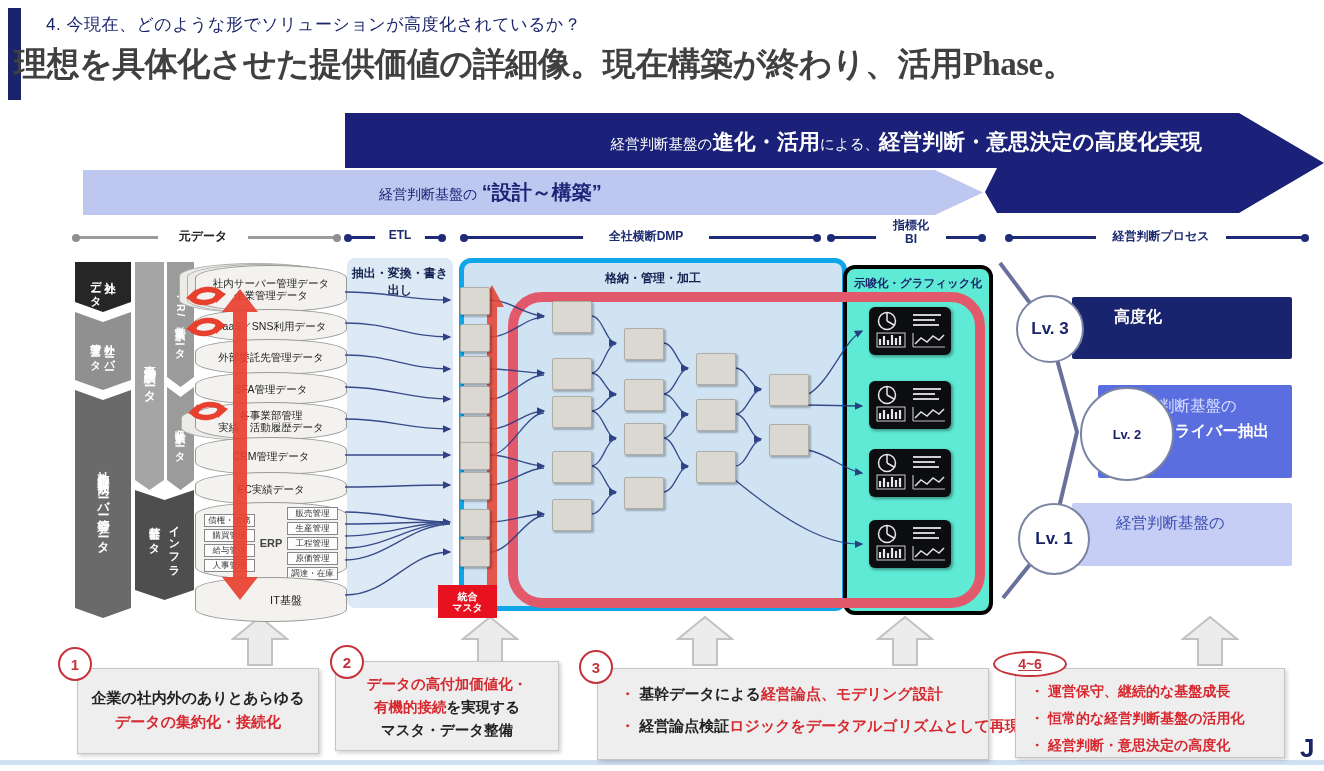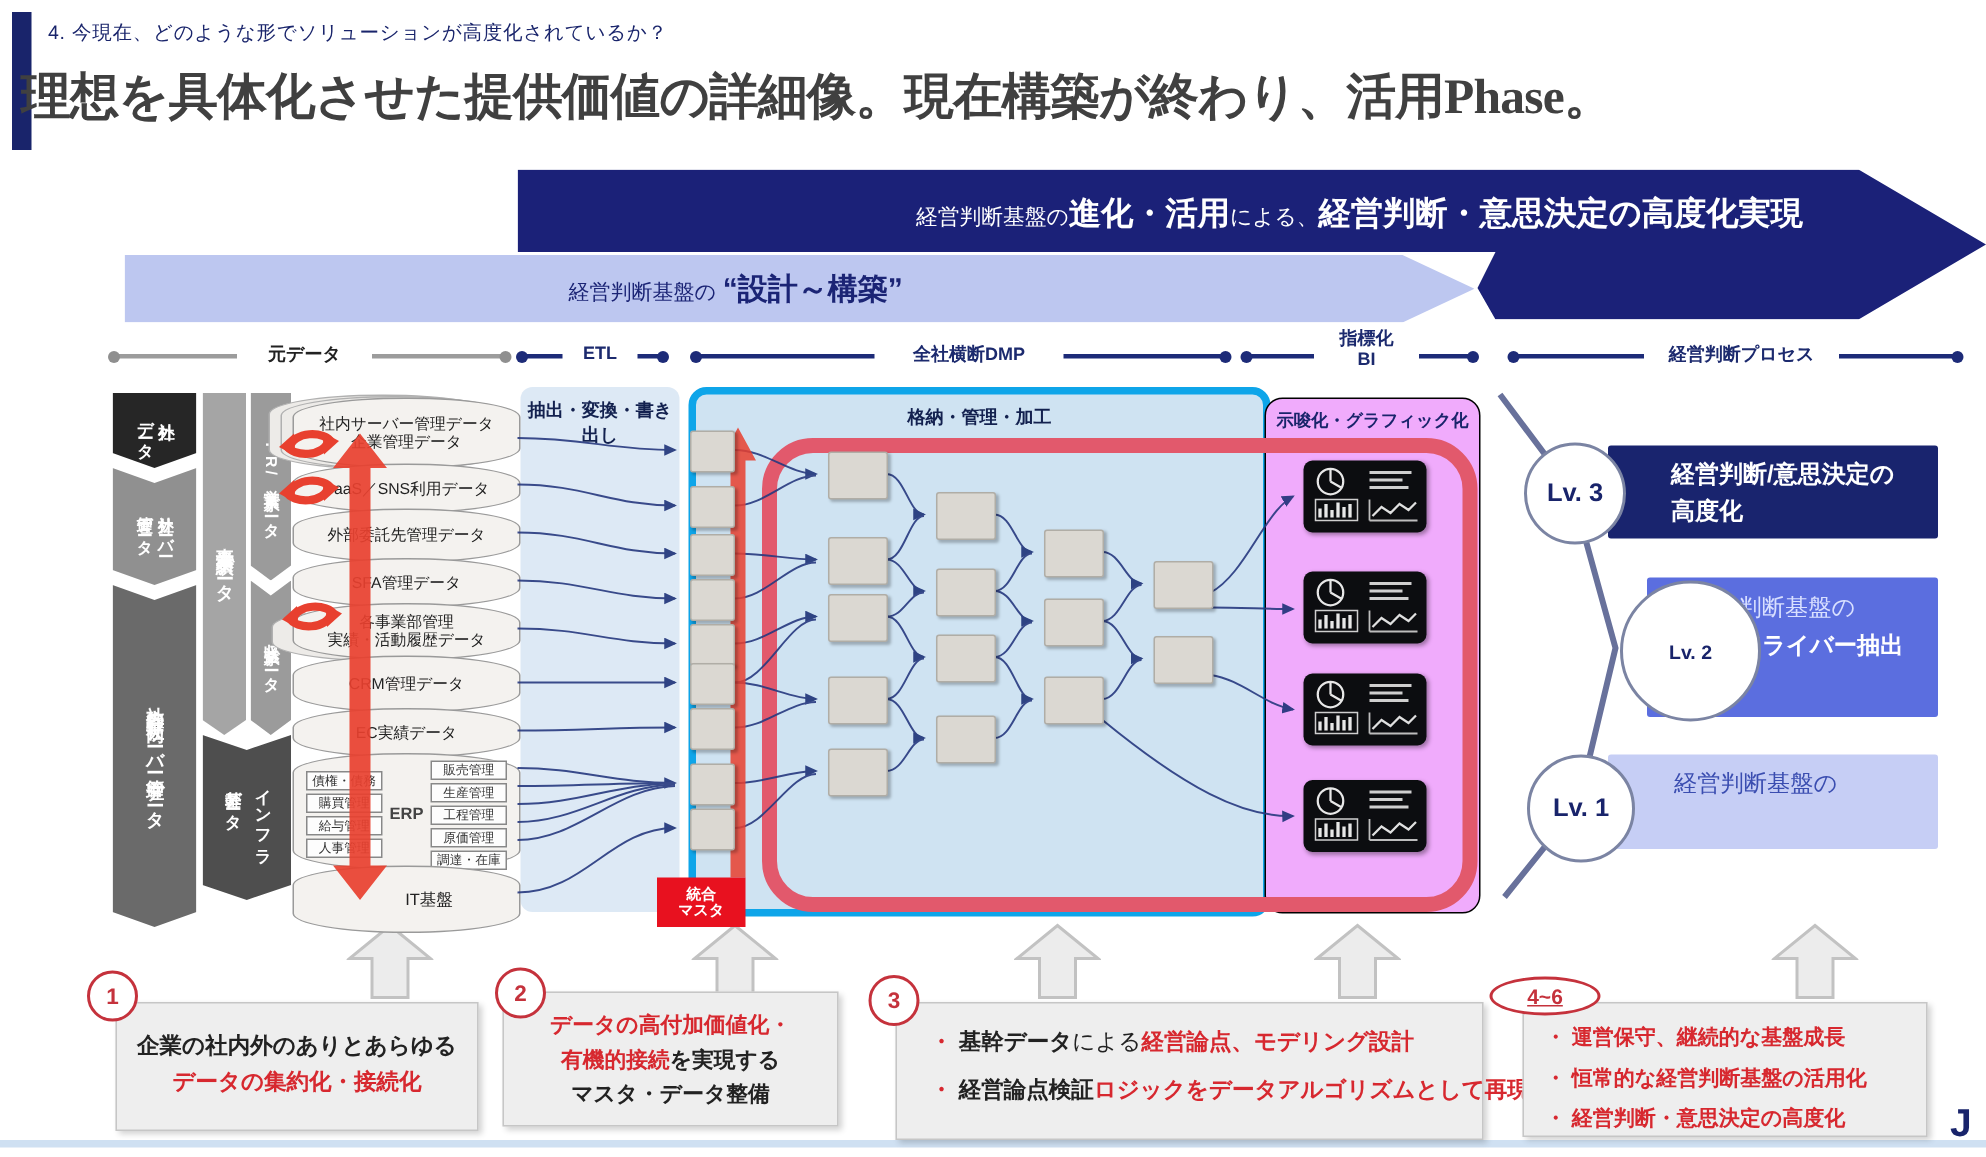--- a/index.html
+++ b/index.html
@@ -2,21 +2,21 @@
 <html><head>
 <meta charset="utf-8">
 <style>
   html,body{margin:0;padding:0;background:#fff;}
   .page{position:relative;width:1324px;height:771px;background:#fff;overflow:hidden;
         font-family:"Liberation Sans","DejaVu Sans",sans-serif;color:#222;}
   .abs{position:absolute;}
 
   
   .title-bar{left:8px;top:8px;width:13px;height:92px;background:#19246b;}
-  .subtitle{left:32px;top:13px;font-size:13px;color:#19246b;letter-spacing:.5px;}
+  .subtitle{left:46px;top:13px;font-size:17px;color:#19246b;letter-spacing:.5px;}
   .main-title{left:14px;top:42px;font-size:33px;font-weight:bold;color:#404040;letter-spacing:-0.5px;font-family:Liberation Serif, serif;}
 
   
   .banner-evolve{left:345px;top:113px;width:979px;height:100px;background:#1b2178;
     clip-path:polygon(0 0,894px 0,979px 50px,894px 100px,652px 100px,640px 79px,652px 55px,0 55px);}
   .banner-evolve .txt{position:absolute;top:14px;right:122px;white-space:nowrap;color:#fff;}
   .banner-evolve .s{font-size:14.5px;}
   .banner-evolve .b{font-size:21.5px;font-weight:bold;}
   .banner-build{left:83px;top:170px;width:900px;height:45px;background:#bdc7f0;
     clip-path:polygon(0 0,852px 0,900px 22.5px,852px 45px,0 45px);}
@@ -28,21 +28,21 @@
   .diagram{left:0;top:225px;width:1324px;height:400px;}
   .rail-line{height:3px;top:11px;}
   .rail-dot{width:8px;height:8px;border-radius:50%;top:9px;}
   .rail-label{top:3px;background:#fff;text-align:center;font-size:12px;font-weight:bold;color:#1c2a6e;padding:0 4px;white-space:nowrap;}
   .rail-label.gray{color:#222;}
   .rail-label.two{top:-7px;line-height:14px;}
 
   .panel{border-radius:12px;}
   .panel-etl{left:347px;top:33px;width:106px;height:350px;background:#dde9f5;border-radius:8px;}
   .panel-dmp{left:459px;top:33px;width:378px;height:343px;background:#cfe3f2;border:5px solid #0ea5e9;}
-  .panel-bi{left:843px;top:40px;width:142px;height:342px;background:#f0abfc;border:1px solid #000000;}
+  .panel-bi{left:843px;top:40px;width:142px;height:342px;background:#5eead4;border:4px solid #000000;}
   .panel-h{position:absolute;top:7px;left:0;width:100%;text-align:center;font-size:12px;font-weight:bold;color:#13214f;}
   .panel-bi .panel-h{color:#19246b;font-size:11.5px;}
   .red-frame{left:508px;top:67px;width:457px;height:296px;border:10px solid #e2596c;border-radius:34px;z-index:3;}
 
   
   .vcol{display:flex;align-items:center;justify-content:center;color:#fff;font-weight:bold;}
   .vtext{writing-mode:vertical-rl;text-orientation:mixed;letter-spacing:2px;}
   .vpair{writing-mode:vertical-rl;text-orientation:mixed;letter-spacing:1px;line-height:14px;}
   .pt-bottom{clip-path:polygon(0 0,100% 0,100% calc(100% - 10px),50% 100%,0 calc(100% - 10px));}
   .notch-top{clip-path:polygon(0 0,50% 10px,100% 0,100% calc(100% - 10px),50% 100%,0 calc(100% - 10px));}
@@ -366,21 +366,20 @@
         <path d="M46,37 L52,31 L58,35 L64,29 L70,33 L75,28" stroke="#e0e0e0" stroke-width="1.5" fill="none"></path>
       </svg>
     </div>
 
     <div class="abs master-box">
       <div>統合</div>
         <div>マスタ</div>
     </div>
 
     <div class="abs lv-box lv3">
-      <div>経営判断/意思決定の</div>
         <div>高度化</div>
     </div>
     <div class="abs lv-box lv2">
       <div class="dim">経営判断基盤の</div>
         <div class="em">成長ドライバー抽出</div>
     </div>
     <div class="abs lv-box lv1">
       <div>経営判断基盤の</div>
     </div>
     <div class="abs lv-circle" style="left:1016px;top:70px;width:64px;height:64px;font-size:17px;">Lv. 3</div>
@@ -411,21 +410,21 @@
   <div class="abs badge round" style="left:58px;top:647px;width:30px;height:30px;">1</div>
 
   <div class="abs co-box co-center" style="left:335px;top:661px;width:224px;height:90px;font-size:14.5px;line-height:23px;padding-top:11px;box-sizing:border-box;">
     <div class="red">データの高付加価値化・</div>
     <div><span class="red">有機的接続</span><span class="blk">を実現する</span></div>
     <div class="blk">マスタ・データ整備</div>
   </div>
   <div class="abs badge round" style="left:330px;top:645px;width:30px;height:30px;">2</div>
 
   <div class="abs co-box" style="left:597px;top:668px;width:392px;height:92px;font-size:15px;padding:16px 0 0 22px;box-sizing:border-box;">
-    <div class="bullet-line" style="margin-bottom:13px;"><span class="red">・ </span><span class="blk">基幹データ</span><span class="blk" style="font-weight:normal;margin-top:20px;">による</span><span class="red">経営論点、モデリング設計</span></div>
+    <div class="bullet-line" style="margin-bottom:13px;"><span class="red">・ </span><span class="blk">基幹データ</span><span class="blk" style="font-weight:bold;margin-top:20px;">による</span><span class="red">経営論点、モデリング設計</span></div>
     <div class="bullet-line"><span class="red">・ </span><span class="blk">経営論点検証</span><span class="red">ロジックをデータアルゴリズムとして再現</span></div>
   </div>
   <div class="abs badge round" style="left:579px;top:650px;width:30px;height:30px;">3</div>
 
   <div class="abs co-box" style="left:1015px;top:668px;width:270px;height:90px;font-size:14px;padding:9px 0 0 14px;box-sizing:border-box;line-height:27px;">
     <div class="bullet-line red"><span>・ </span><span>運営保守、継続的な基盤成長</span></div>
     <div class="bullet-line red"><span>・ </span><span>恒常的な経営判断基盤の活用化</span></div>
     <div class="bullet-line red"><span>・ </span><span>経営判断・意思決定の高度化</span></div>
   </div>
   <div class="abs badge oval" style="left:993px;top:651px;width:74px;height:26px;box-sizing:border-box;text-decoration:underline;">4~6</div>

